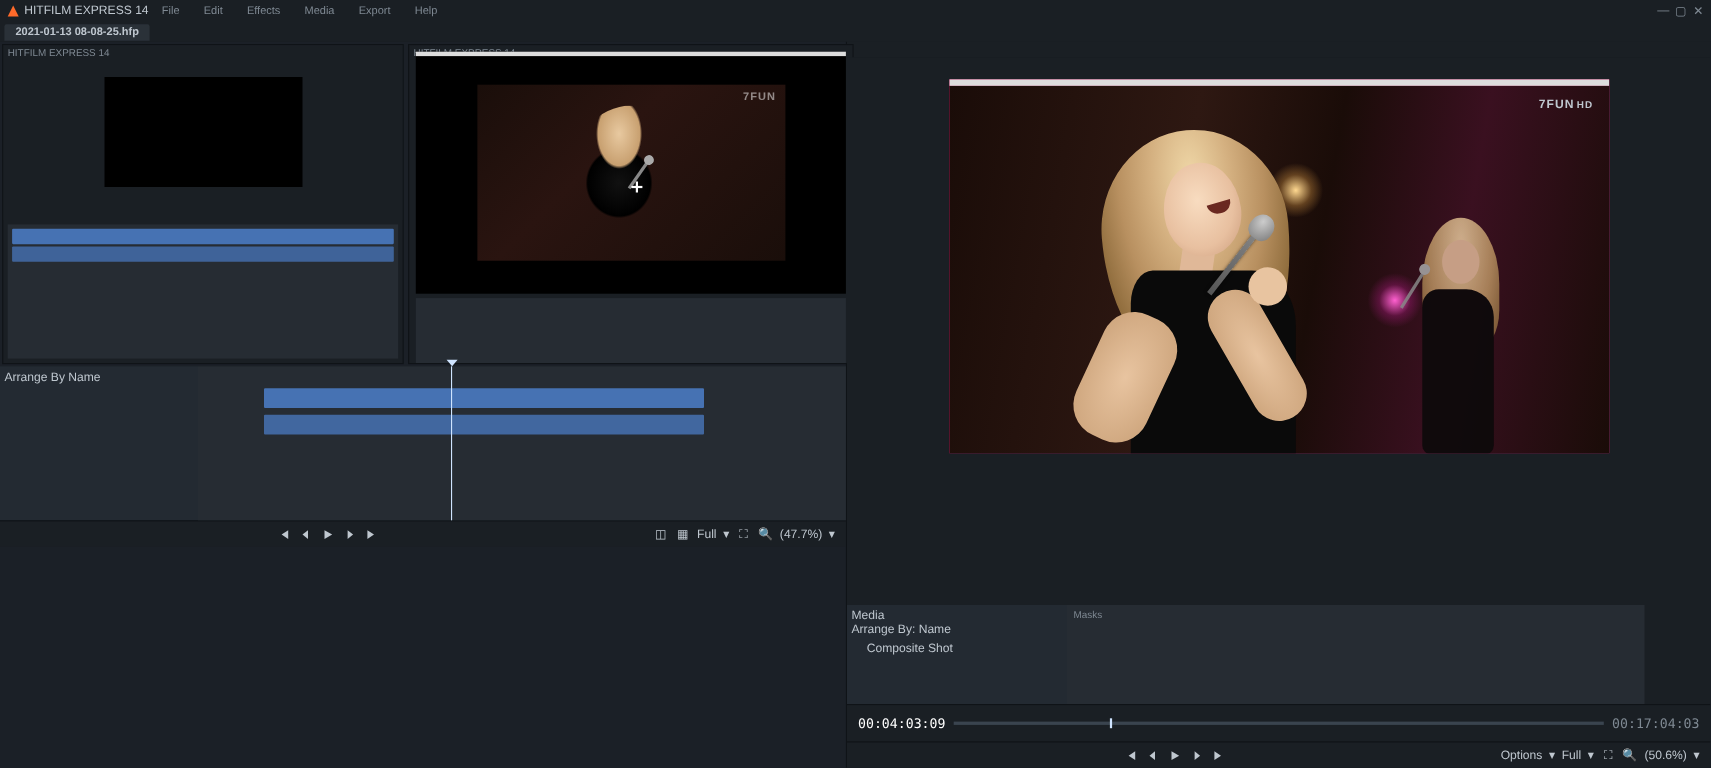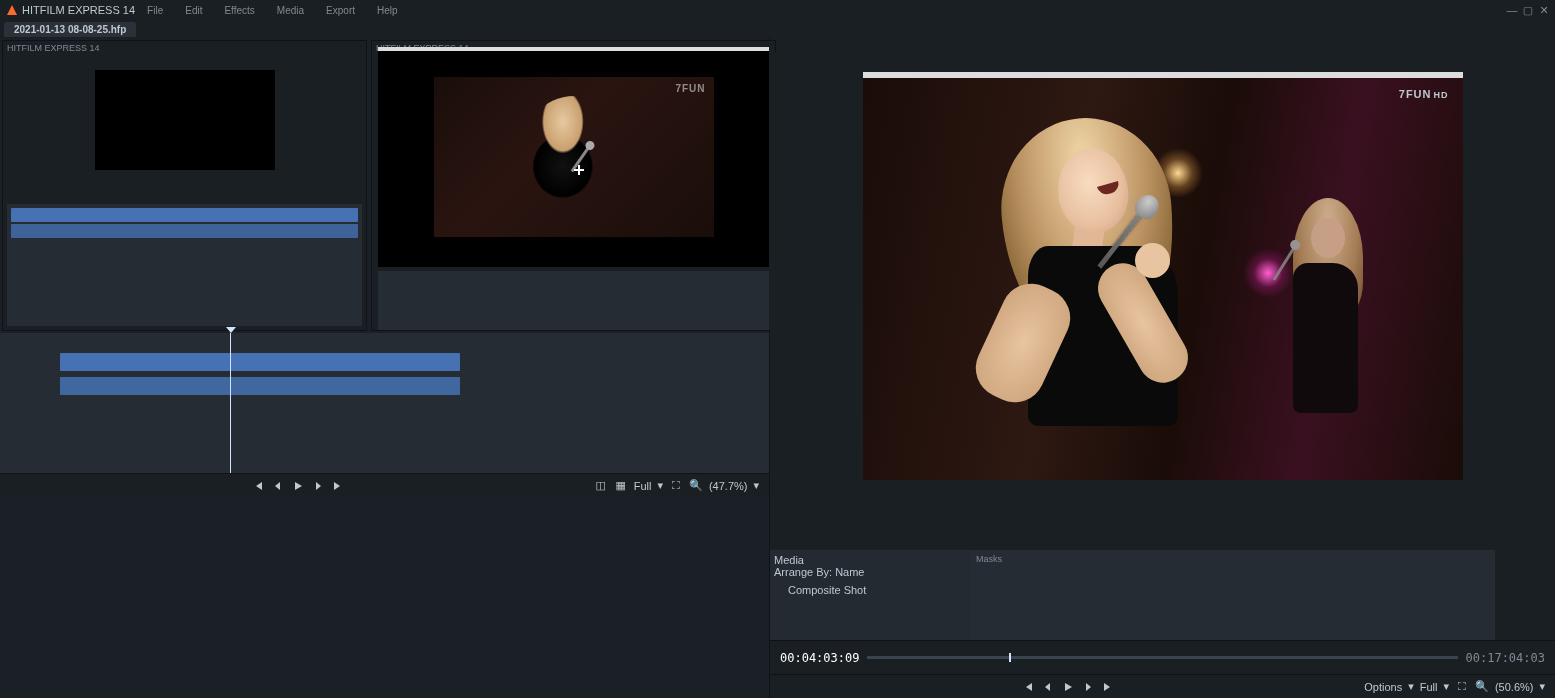--- a/index.html
+++ b/index.html
@@ -61,21 +61,21 @@
   .icobtn{width:14px;height:14px;display:flex;align-items:center;justify-content:center;cursor:pointer;color:var(--text);}
   .transport{display:flex;gap:6px;}
   .transport svg{width:12px;height:12px;fill:var(--text);}
   .viewer-opts{display:flex;gap:6px;align-items:center;font-size:10px;color:var(--text-dim);}
   .playhead{position:absolute;top:0;bottom:0;width:1px;background:#cfe4ff;z-index:5;}
   .playhead:before{content:"";position:absolute;top:-6px;left:-4px;width:0;height:0;border-left:5px solid transparent;border-right:5px solid transparent;border-top:6px solid #cfe4ff;}
   
   .right-app{display:flex;flex-direction:column;background:var(--panel-dark);}
   .right-head{height:14px;background:var(--panel-dark);}
   .big-view-wrap{flex:1;display:flex;align-items:flex-start;justify-content:center;background:var(--panel-dark);padding:20px 6px 6px 6px;position:relative;}
-  .big-view{width:600px;height:408px;background:#be185d;position:relative;overflow:hidden;}
+  .big-view{width:600px;height:340px;background:#be185d;position:relative;overflow:hidden;}
   .big-view .bar-top{position:absolute;top:0;left:0;right:0;height:6px;background:#ddd;z-index:2;}
   .bg-scene{position:absolute;inset:6px 0 0 0;background:linear-gradient(100deg,#1a0c08 0%,#2e1812 35%,#1a0c08 55%,#3a1020 75%,#1a0c08 100%);}
   .light{position:absolute;width:50px;height:50px;border-radius:50%;background:radial-gradient(circle,#ffd890 0%,rgba(255,180,80,.3) 40%,transparent 70%);}
   .light.l1{top:70px;right:260px;}
   .light.l2{top:230px;right:340px;}
   .light.mag{background:radial-gradient(circle,#ff60d0 0%,rgba(200,30,150,.3) 40%,transparent 70%);top:170px;right:170px;}
   .singer-body{position:absolute;left:80px;top:30px;width:260px;height:310px;}
   .hair{position:absolute;top:10px;left:60px;width:170px;height:220px;background:radial-gradient(ellipse at 50% 20%,#f0d8a8 0%,#d4b080 30%,#b89060 55%,#8a6838 80%);border-radius:60% 60% 40% 50%/50% 50% 70% 70%;transform:rotate(-5deg);}
   .face{position:absolute;top:40px;left:115px;width:70px;height:85px;background:radial-gradient(ellipse at 45% 40%,#f8dcc0 0%,#e8c0a0 60%,#c89878 100%);border-radius:50% 50% 50% 50%/55% 55% 48% 48%;transform:rotate(-8deg);}
   .face:after{content:"";position:absolute;right:8px;top:38px;width:22px;height:10px;background:#6a2820;border-radius:0 0 12px 12px;transform:rotate(-8deg);}
@@ -161,20 +161,23 @@
             <div class="mic"></div>
             <span class="watermark">7FUN</span>
             <div class="crosshair" style="left:50%;top:55%;"></div>
           </div>
         </div>
         <div class="mini-right-ctrl"></div>
       </div>
     </div>
 
     <div class="left-mini-tl">
+      <div class="left-mini-media">
+        <div>Arrange By Name</div>
+      </div>
       <div class="left-mini-tracks">
         <div class="mini-clip" style="left:60px;top:20px;width:400px;"></div>
         <div class="mini-clip a" style="left:60px;top:44px;width:400px;"></div>
         <div class="playhead" style="left:230px;"></div>
       </div>
     </div>
 
     <div class="viewer-strip" style="height:24px;justify-content:center;">
       <div class="spacer"></div>
       <div class="transport">

